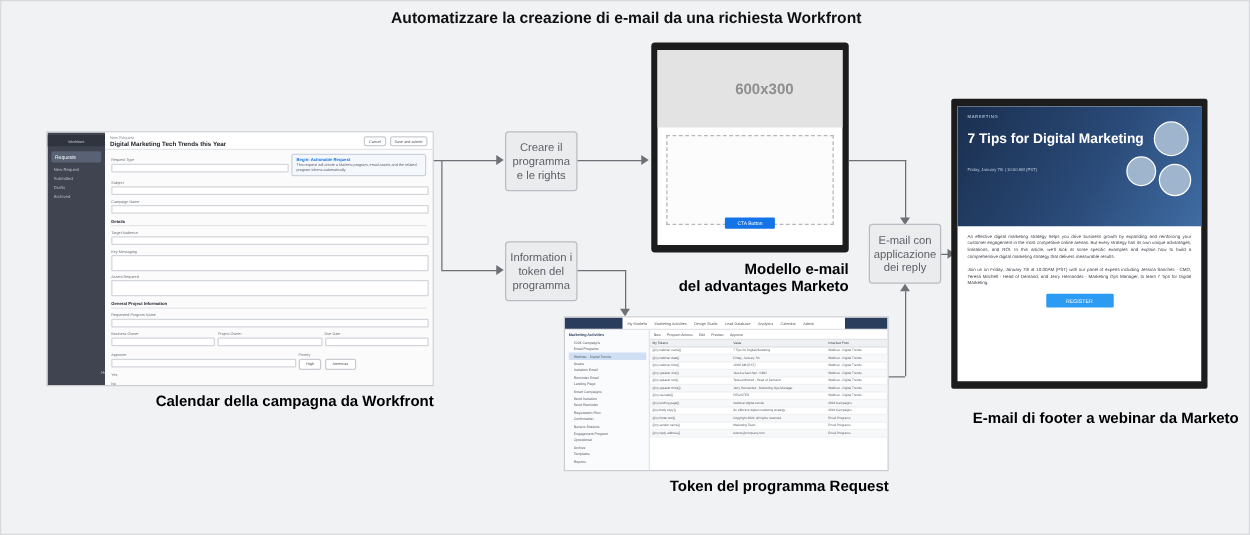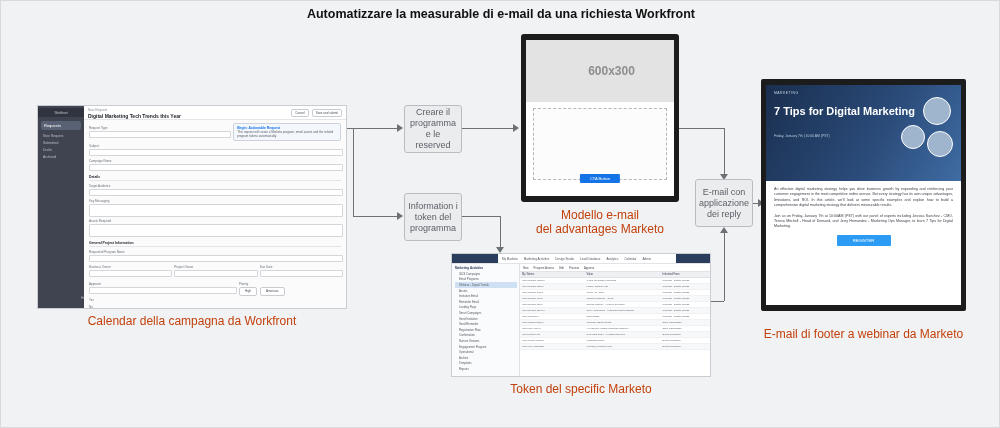--- a/index.html
+++ b/index.html
@@ -24,24 +24,24 @@
     left: 0;
     top: 6px;
     width: 1000px;
     text-align: center;
     font-size: 12.5px;
     font-weight: bold;
     color: #111;
   }
   .caption {
     position: absolute;
-    text-align: center;
+    text-align: right;
     font-size: 12px;
-    font-weight: normal;
-    color: #c2410c;
+    font-weight: bold;
+    color: #000000;
     line-height: 14px;
   }
   .node {
     position: absolute;
     box-sizing: border-box;
   }
   
   .pbox {
     position: absolute;
     box-sizing: border-box;
@@ -229,21 +229,21 @@
   #mail .m-btn {
     display:block; margin: 2px auto 0; width: 54px; text-align:center;
     background:#2b9bf4; color:#fff; font-size:4.2px; padding:3px 0; border-radius:1px;
   }
 </style>
 </head>
 <body>
 
 <div id="canvas">
 
-  <div class="title">Automatizzare la measurable di e-mail da una richiesta Workfront</div>
+  <div class="title">Automatizzare la creazione di e-mail da una richiesta Workfront</div>
 
   <div class="node" id="wf">
     <div class="wf-side">
       <div class="wf-logo">
         <span>Workfront</span>
       </div>
       <div class="wf-req">Requests</div>
       <div class="wf-item">New Request</div>
       <div class="wf-item">Submitted</div>
       <div class="wf-item">Drafts</div>
@@ -324,21 +324,21 @@
   <div class="caption" style="left:36px; top:313px; width:310px;">Calendar della campagna da Workfront</div>
 
   <div class="line vline" style="left:352px; top:127px; height:88px;"></div>
   <div class="line hline" style="left:346px; top:127px; width:6px;"></div>
   <div class="line hline" style="left:352px; top:127px; width:45px;"></div>
   <div class="arrow arrow-right" style="left:396px; top:123px;"></div>
   <div class="line hline" style="left:352px; top:215px; width:45px;"></div>
   <div class="arrow arrow-right" style="left:396px; top:211px;"></div>
 
   <div class="pbox" id="p1" style="left:403px; top:104px; width:58px; height:48px;">
-    <span>Creare il programma e le reserved</span>
+    <span>Creare il programma e le rights</span>
   </div>
 
   <div class="pbox" id="p2" style="left:403px; top:192px; width:58px; height:48px;">
     <span>Information i token del programma</span>
   </div>
 
   <div class="line hline" style="left:461px; top:127px; width:52px;"></div>
   <div class="arrow arrow-right" style="left:512px; top:123px;"></div>
 
   <div class="line hline" style="left:461px; top:215px; width:38px;"></div>
@@ -467,21 +467,21 @@
           <div class="c3">Email Programs</div>
         </div>
         <div class="tk-row alt">
           <div class="c1">{{my.reply address}}</div>
           <div class="c2">events@company.com</div>
           <div class="c3">Email Programs</div>
         </div>
       </div>
     </div>
   </div>
-  <div class="caption" style="left:450px; top:381px; width:260px;">Token del specific Marketo</div>
+  <div class="caption" style="left:450px; top:381px; width:260px;">Token del programma Request</div>
 
   <div class="line hline" style="left:710px; top:300px; width:13px;"></div>
   <div class="line vline" style="left:723px; top:232px; height:68px;"></div>
   <div class="arrow arrow-up" style="left:719px; top:226px;"></div>
 
   <div class="pbox" style="left:694px; top:178px; width:58px; height:48px;">
     <span>E-mail con applicazione dei reply</span>
   </div>
 
   <div class="line hline" style="left:752px; top:202px; width:14px;"></div>

